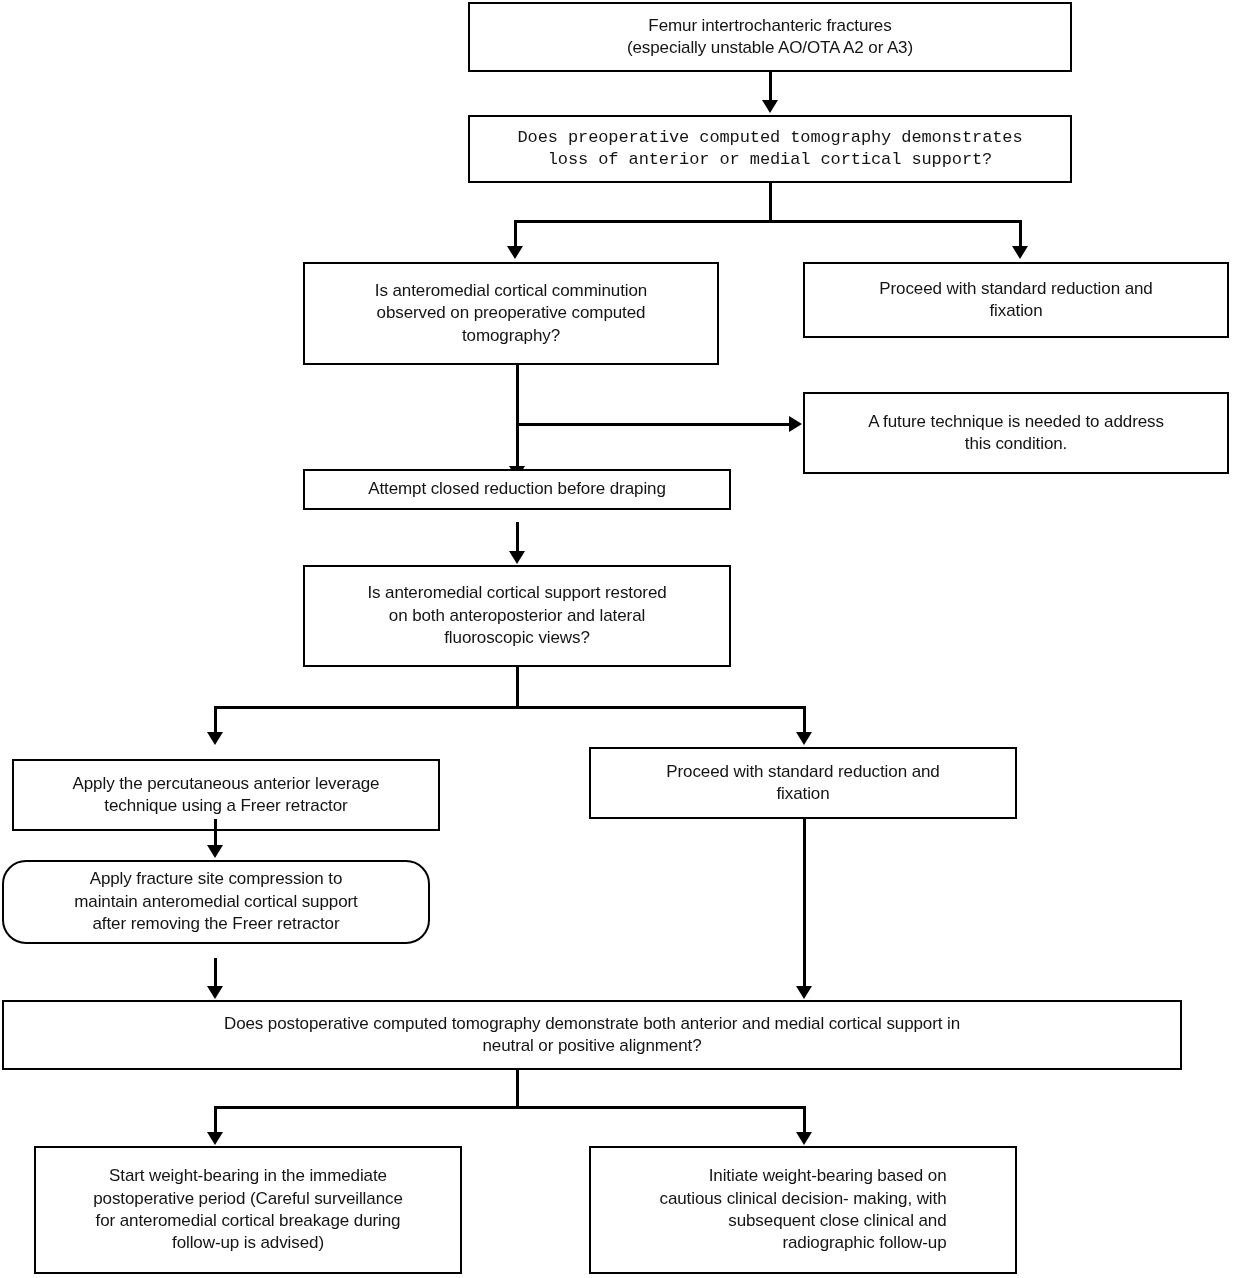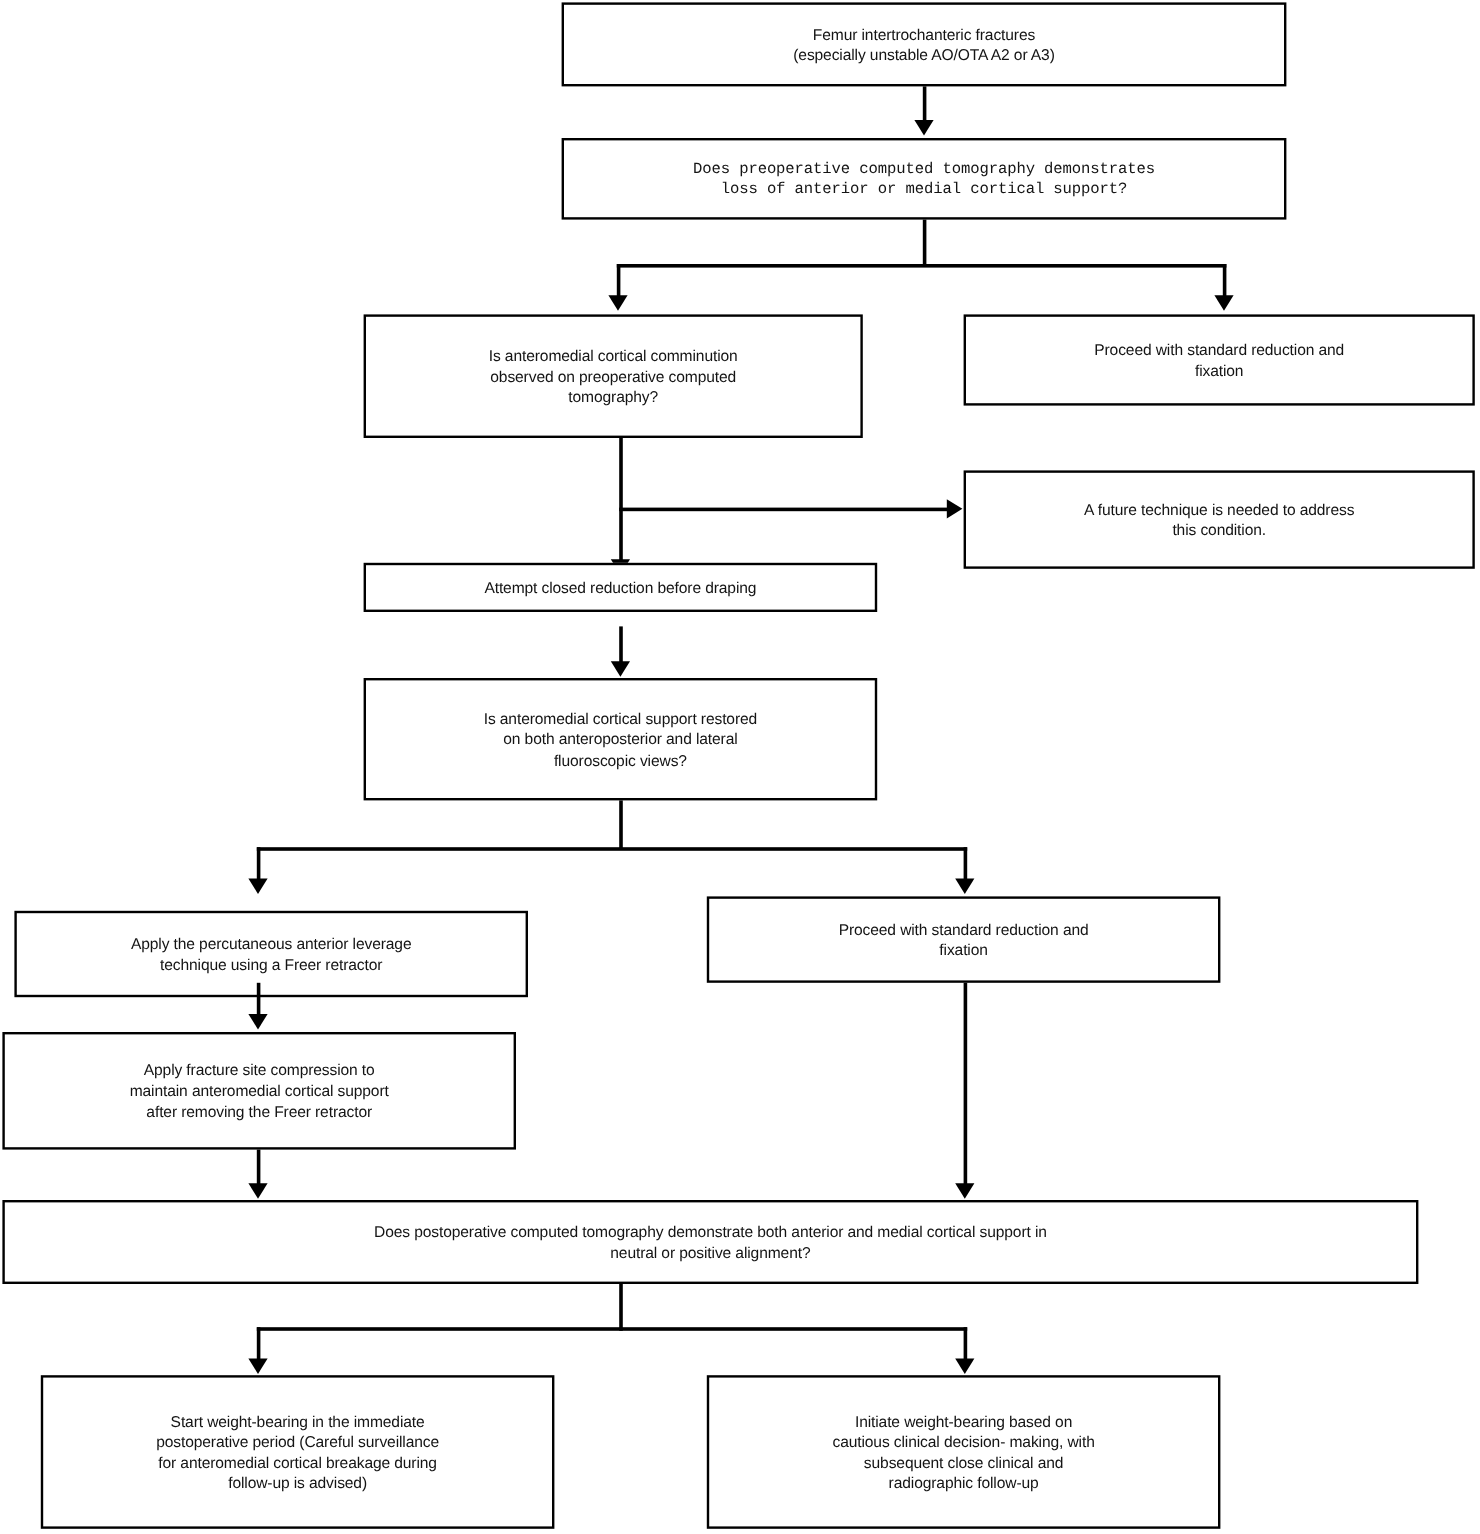--- a/index.html
+++ b/index.html
@@ -20,21 +20,21 @@
   }
   .node {
     position: absolute;
     box-sizing: border-box;
     border: 2.5px solid #000000;
     background: #ffffff;
     display: flex;
     align-items: center;
     justify-content: center;
     text-align: center;
-    font-size: 13px;
+    font-size: 17px;
     line-height: 1.32;
     letter-spacing: -0.1px;
     padding: 4px 10px;
     color: #141414;
     white-space: pre-line;
   }
   .conn {
     position: absolute;
     background: #000000;
   }
@@ -111,21 +111,21 @@
 
   <div class="node" style="left:12px; top:747px; width:428px; height:72px;margin-top:12px;">Apply the percutaneous anterior leverage
 technique using a Freer retractor</div>
 
   <div class="node" style="left:589px; top:747px; width:428px; height:72px;">Proceed with standard reduction and
 fixation</div>
 
   <div class="conn v" style="left:214px; top:819px; width:2.5px; height:28px;"></div>
   <div class="arrow-down" style="left:207px; top:845px;"></div>
 
-  <div class="node" style="left:2px; top:860px; width:428px; height:98px;">Apply fracture site compression to
+  <div class="node" style="left:2px; top:860px; width:428px; height:84px;border-radius:24px;">Apply fracture site compression to
 maintain anteromedial cortical support
 after removing the Freer retractor</div>
 
   <div class="conn v" style="left:214px; top:958px; width:2.5px; height:30px;"></div>
   <div class="arrow-down" style="left:207px; top:986px;"></div>
 
   <div class="conn v" style="left:803px; top:819px; width:2.5px; height:169px;"></div>
   <div class="arrow-down" style="left:796px; top:986px;"></div>
 
   <div class="node" style="left:2px; top:1000px; width:1180px; height:70px;">Does postoperative computed tomography demonstrate both anterior and medial cortical support in
@@ -136,18 +136,18 @@
   <div class="conn v" style="left:214px; top:1106px; width:2.5px; height:28px;"></div>
   <div class="arrow-down" style="left:207px; top:1132px;"></div>
   <div class="conn v" style="left:803px; top:1106px; width:2.5px; height:28px;"></div>
   <div class="arrow-down" style="left:796px; top:1132px;"></div>
 
   <div class="node" style="left:2px; top:1146px; width:428px; height:128px;margin-left:32px;">Start weight-bearing in the immediate
 postoperative period (Careful surveillance
 for anteromedial cortical breakage during
 follow-up is advised)</div>
 
-  <div class="node" style="left:589px; top:1146px; width:428px; height:128px;">Initiate weight-bearing based on
+  <div class="node" style="left:589px; top:1146px; width:428px; height:128px;text-align:right;">Initiate weight-bearing based on
 cautious clinical decision- making, with
 subsequent close clinical and
 radiographic follow-up</div>
 
 </div>
 
 </body></html>

